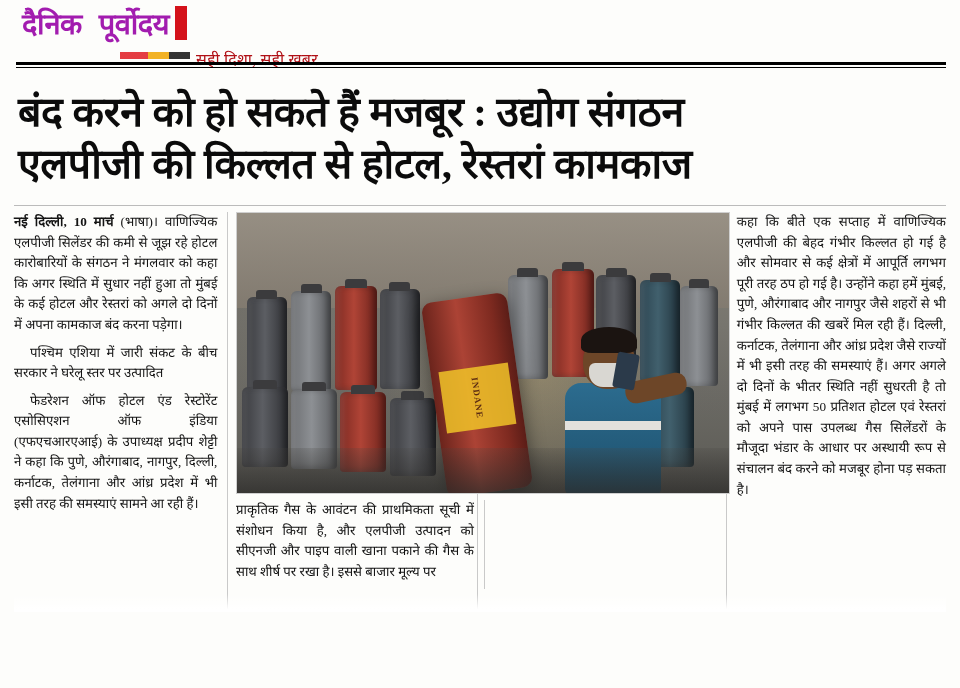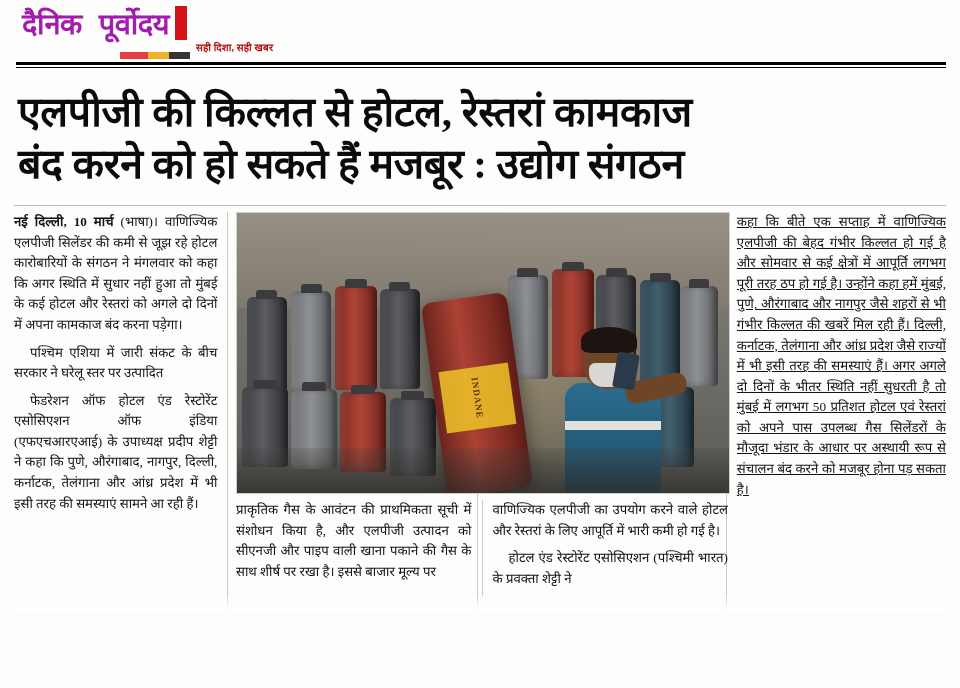--- a/index.html
+++ b/index.html
@@ -46,23 +46,23 @@
   }
   .masthead-flag {
     width: 12px;
     height: 34px;
     background: linear-gradient(to bottom, #d4121a 0%, #d4121a 100%);
     margin-bottom: 2px;
   }
   .masthead-tag {
     position: absolute;
     left: 196px;
-    top: 40px;
-    font-size: 10px;
-    font-weight: bold;
+    top: 48px;
+    font-size: 16px;
+    font-weight: normal;
     color: #b01016;
     letter-spacing: 0.2px;
   }
   .masthead-underline1 {
     position: absolute;
     left: 16px;
     right: 14px;
     top: 62px;
     height: 3px;
     background: #000000;
@@ -121,21 +121,21 @@
     width: 228px;
     position: relative;
     font-size: 13.2px;
     line-height: 1.56;
     text-align: justify;
     color: #141414;
   }
   .col.col-1 { width: 212px; }
   .col.col-2 { width: 238px; }
   .col.col-3 { width: 238px; }
-  .col.col-4 { width: 218px; text-decoration: underline; }
+  .col.col-4 { width: 218px; }
 
   .col p {
     margin: 0 0 7px 0;
     text-indent: 16px;
   }
   .col p.first {
     text-indent: 0;
   }
   .dateline {
     font-weight: bold;
@@ -307,22 +307,22 @@
       <div class="masthead-flag"></div>
     </div>
     <div class="masthead-swatch"></div>
     <div class="masthead-tag">सही दिशा, सही खबर</div>
     <div class="masthead-underline1"></div>
     <div class="masthead-underline2"></div>
   </div>
 
   <div class="headline-wrap">
     <div class="headline">
+      <span class="line">बंद करने को हो सकते हैं मजबूर : उद्योग संगठन</span>
       <span class="line">एलपीजी की किल्लत से होटल, रेस्तरां कामकाज</span>
-      <span class="line">बंद करने को हो सकते हैं मजबूर : उद्योग संगठन</span>
     </div>
   </div>
   <div class="rule-below-headline"></div>
 
   <div class="body-area">
     <div class="columns">
 
       <div class="col col-1">
         <p class="first">
           <span class="dateline">नई दिल्ली, 10 मार्च</span>
@@ -383,22 +383,18 @@
 
         <div class="floor"></div>
       </div>
     </div>
 
     <div class="under-photo">
       <div class="under-col">
         <p class="first" style="text-indent:0">प्राकृतिक गैस के आवंटन की प्राथमिकता सूची में संशोधन किया है, और एलपीजी उत्पादन को सीएनजी और पाइप वाली खाना पकाने की गैस के साथ शीर्ष पर रखा है। इससे बाजार मूल्य पर</p>
       </div>
       <div class="vrule"></div>
-      <div class="under-col">
-        <p class="first" style="text-indent:0">वाणिज्यिक एलपीजी का उपयोग करने वाले होटल और रेस्तरां के लिए आपूर्ति में भारी कमी हो गई है।</p>
-        <p>होटल एंड रेस्टोरेंट एसोसिएशन (पश्चिमी भारत) के प्रवक्ता शेट्टी ने</p>
-      </div>
     </div>
 
     <div class="edge-fade"></div>
   </div>
 
 </div>
 
 </body></html>

